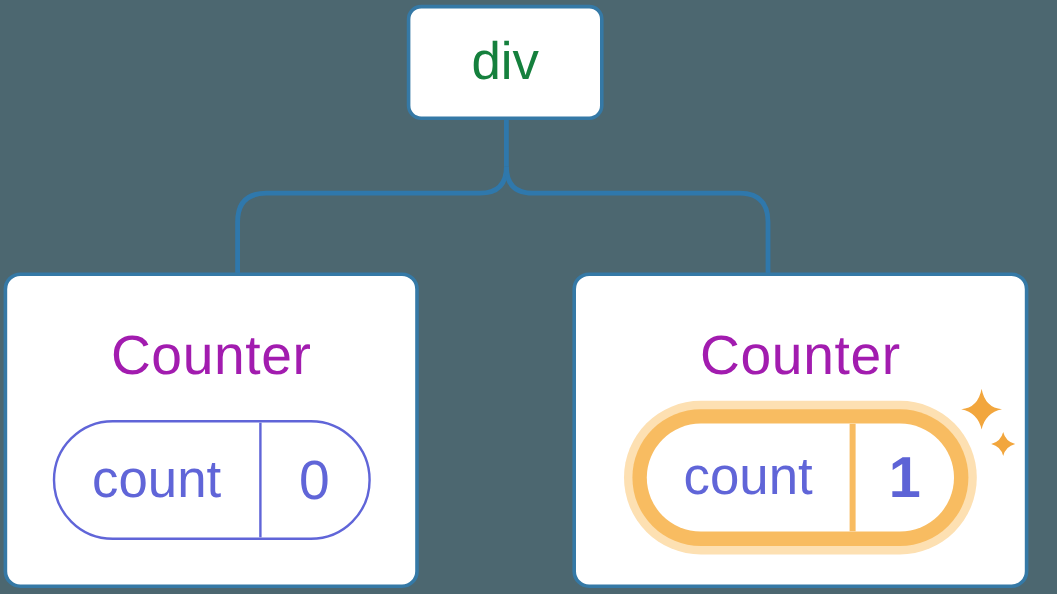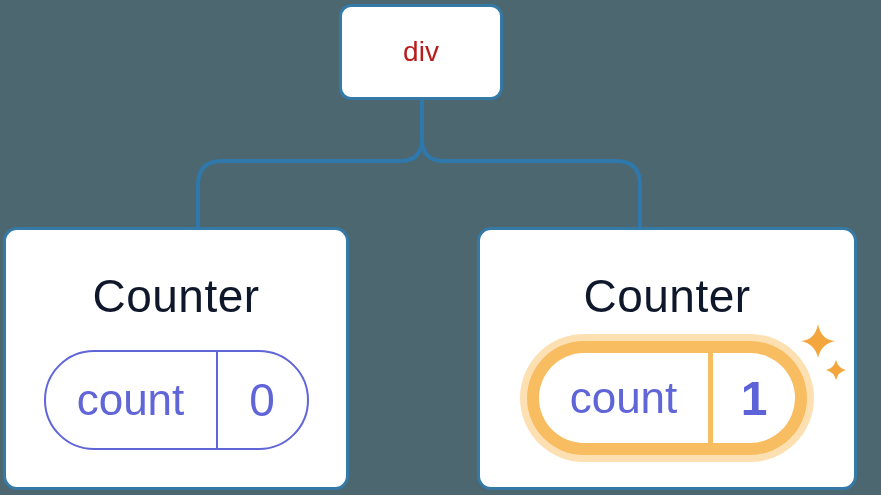--- a/index.html
+++ b/index.html
@@ -23,22 +23,22 @@
     width: 164px; height: 96px;
     box-sizing: border-box;
     background: #FFFFFF;
     border: 3px solid #3579A6;
     border-radius: 12px;
     display: flex;
     align-items: center;
     justify-content: center;
   }
   .node-root-label {
-    font-size: 28px;
-    color: #b91c1c;
+    font-size: 44px;
+    color: #15803d;
     line-height: 1;
     text-align: center;
   }
   .card {
     position: absolute;
     top: 227px;
     height: 263px;
     box-sizing: border-box;
     background: #FFFFFF;
     border: 3px solid #3579A6;
@@ -46,21 +46,21 @@
     display: flex;
     flex-direction: column;
     align-items: center;
     padding-top: 42px;
   }
   .card-left  { left: 3px;   width: 346px; }
   .card-right { left: 477px; width: 380px; }
   .card-title {
     font-size: 46px;
     line-height: 48px;
-    color: #0f172a;
+    color: #a21caf;
     letter-spacing: 0.5px;
   }
   
   .pill {
     margin-top: 30px;
     width: 265px; height: 100px;
     box-sizing: border-box;
     border: 2.5px solid #6065D8;
     border-radius: 60px;
     display: flex;

